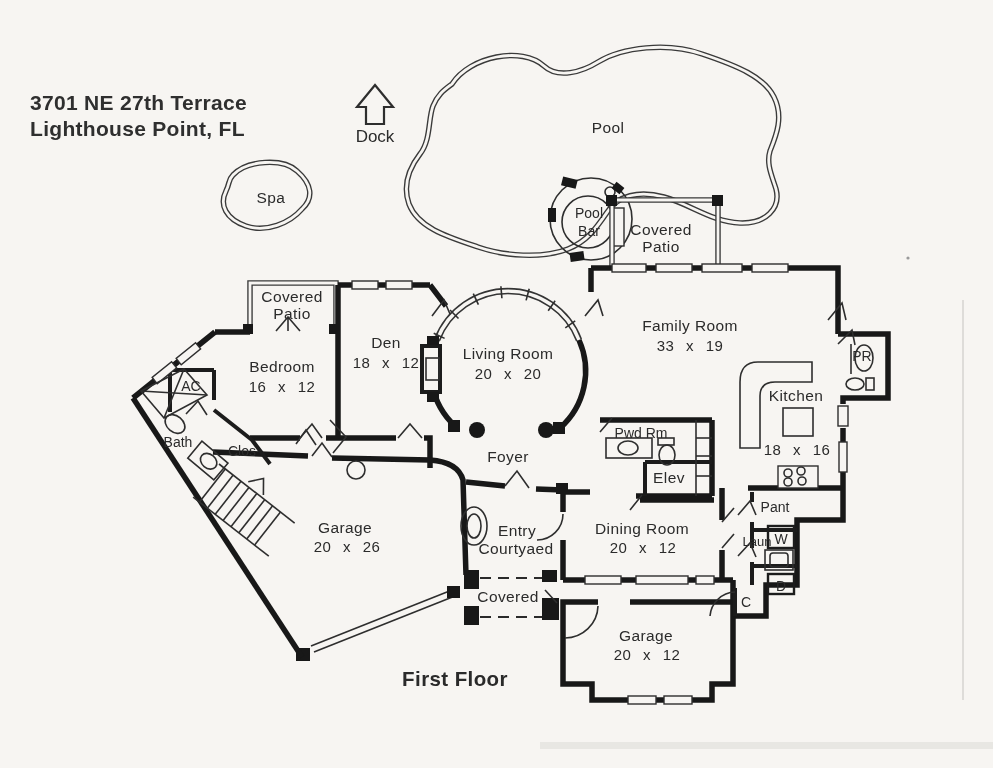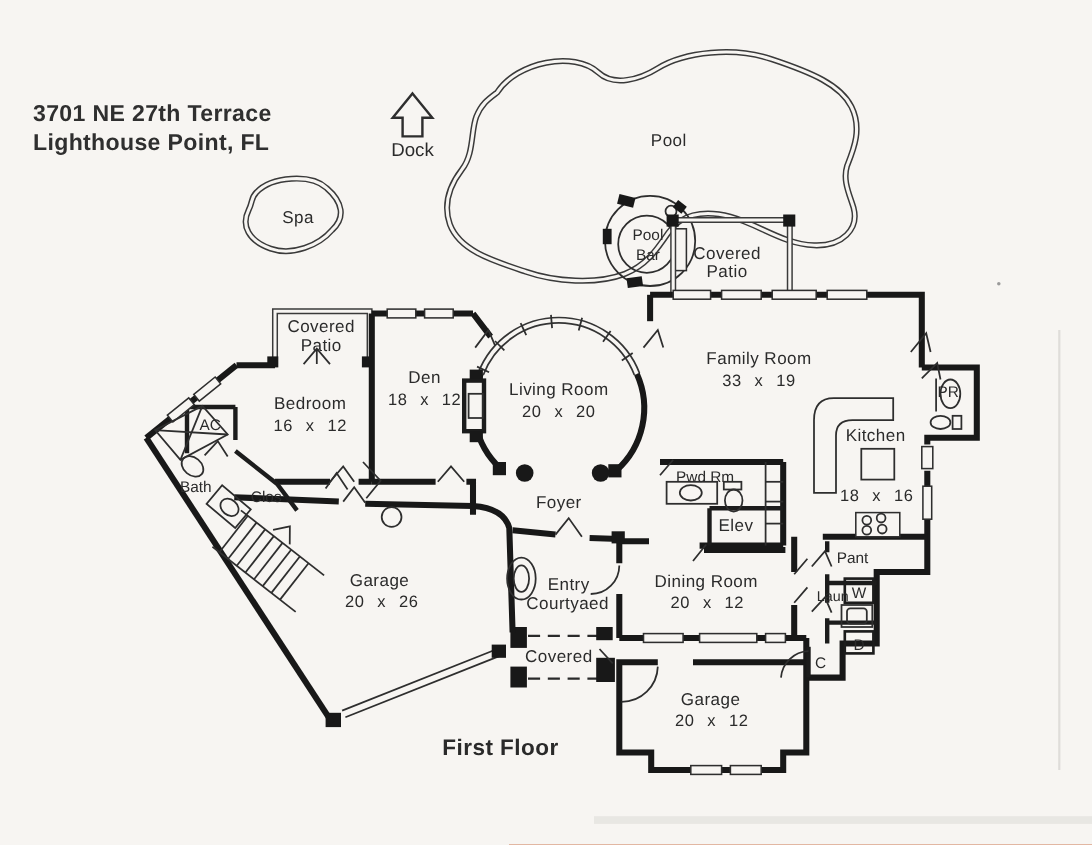--- a/index.html
+++ b/index.html
@@ -1,16 +1,16 @@
 <!DOCTYPE html>
 <html><head>
 <meta charset="utf-8">
 <style>
   html,body{margin:0;padding:0;background:#e9e7e4;}
-  .stage{position:relative;width:993px;height:768px;background:#c2410c;overflow:hidden;
+  .stage{position:relative;width:993px;height:768px;background:#f97316;overflow:hidden;
          font-family:"Liberation Sans",sans-serif;}
   svg{display:block}
   
   .wall   {stroke:#181818;stroke-width:5.5;fill:none;stroke-linecap:butt;stroke-linejoin:miter;}
   .wall4  {stroke:#1c1c1c;stroke-width:4;fill:none;}
   .thin   {stroke:#2e2e2e;stroke-width:1.6;fill:none;}
   .thin2  {stroke:#2e2e2e;stroke-width:2.2;fill:none;}
   .dblout {stroke:#3a3a3a;stroke-width:5.5;fill:none;}
   .dblin  {stroke:#f7f5f2;stroke-width:2.8;fill:none;}
   .dblout2{stroke:#343434;stroke-width:6.5;fill:none;}

